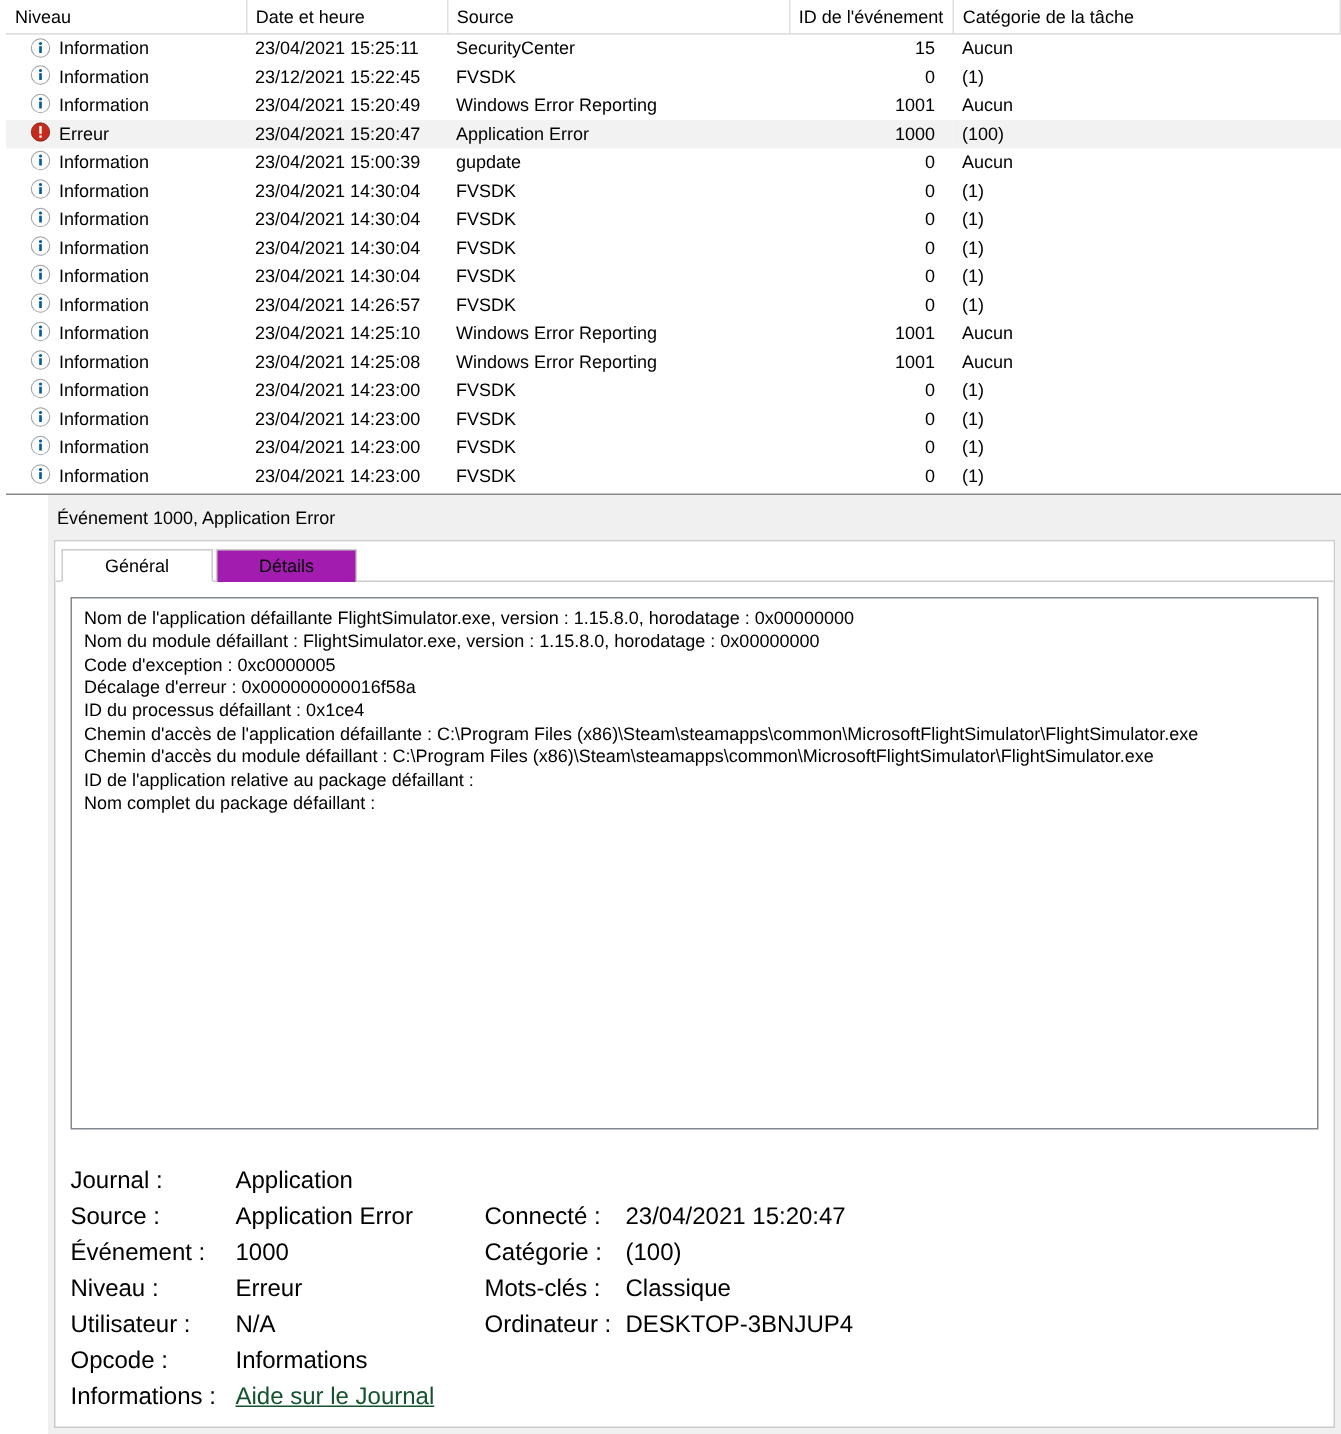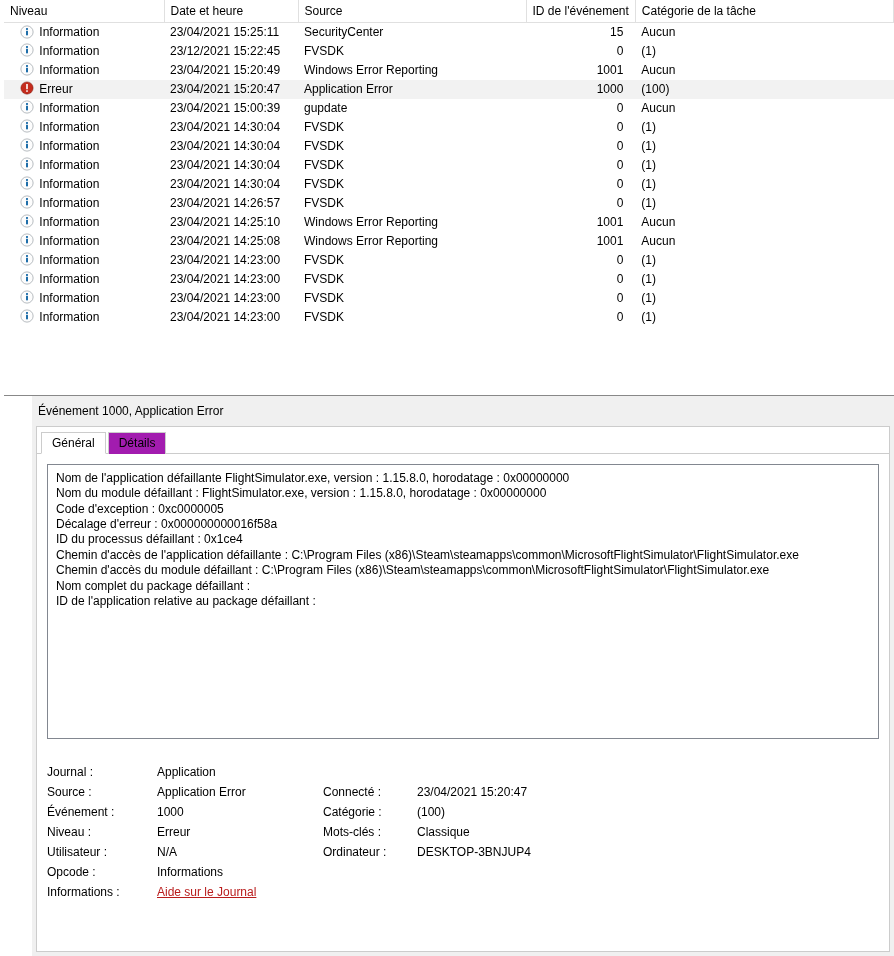--- a/index.html
+++ b/index.html
@@ -75,21 +75,21 @@
   flex-direction: column;
 }
 .tabs {
   display: flex;
   gap: 2px;
   padding: 4px 4px 0 4px;
   border-bottom: 1px solid #ccc;
   background: #fff;
 }
 .tab {
-  padding: 3px 10px;
+  padding: 3px 28px;
   border: 1px solid #ccc;
   border-bottom: none;
   background: #fff;
   position: relative;
   top: 1px;
   cursor: pointer;
 }
 .tab.active {
   background: #fff;
   border-bottom: 1px solid #fff;
@@ -99,35 +99,35 @@
 }
 .tab-content {
   flex: 1;
   padding: 10px;
   display: flex;
   flex-direction: column;
 }
 .desc-box {
   border: 1px solid #828790;
   padding: 6px 8px;
-  height: 275px;
+  height: 355px;
   overflow: auto;
   line-height: 1.28;
   font-size: 12px;
 }
 .fields {
   margin-top: 26px;
   display: grid;
   grid-template-columns: 110px 166px 94px auto;
   row-gap: 6px;
-  font-size: 12px;
+  font-size: 16px;
 }
 .fields .label { }
 .fields .value { }
-.link { color: #b91c1c; text-decoration: underline; cursor: pointer; }
+.link { color: #14532d; text-decoration: underline; cursor: pointer; }
 </style>
 </head>
 <body>
 
 <div class="wrap">
 
   <div class="table-section">
     <table>
       <colgroup>
         <col style="width:160px">
@@ -335,22 +335,22 @@
       </div>
       <div class="tab-content">
         <div class="desc-box" id="desc">
             <div>Nom de l'application défaillante FlightSimulator.exe, version : 1.15.8.0, horodatage : 0x00000000</div>
             <div>Nom du module défaillant : FlightSimulator.exe, version : 1.15.8.0, horodatage : 0x00000000</div>
             <div>Code d'exception : 0xc0000005</div>
             <div>Décalage d'erreur : 0x000000000016f58a</div>
             <div>ID du processus défaillant : 0x1ce4</div>
             <div>Chemin d'accès de l'application défaillante : C:\Program Files (x86)\Steam\steamapps\common\MicrosoftFlightSimulator\FlightSimulator.exe</div>
             <div>Chemin d'accès du module défaillant : C:\Program Files (x86)\Steam\steamapps\common\MicrosoftFlightSimulator\FlightSimulator.exe</div>
+            <div>ID de l'application relative au package défaillant :</div>
             <div>Nom complet du package défaillant :</div>
-            <div>ID de l'application relative au package défaillant :</div>
           </div>
         <div class="fields">
           <div class="label">Journal :</div>
           <div class="value">Application</div>
           <div></div>
             <div></div>
 
           <div class="label">Source :</div>
           <div class="value">Application Error</div>
           <div class="label">Connecté :</div>

